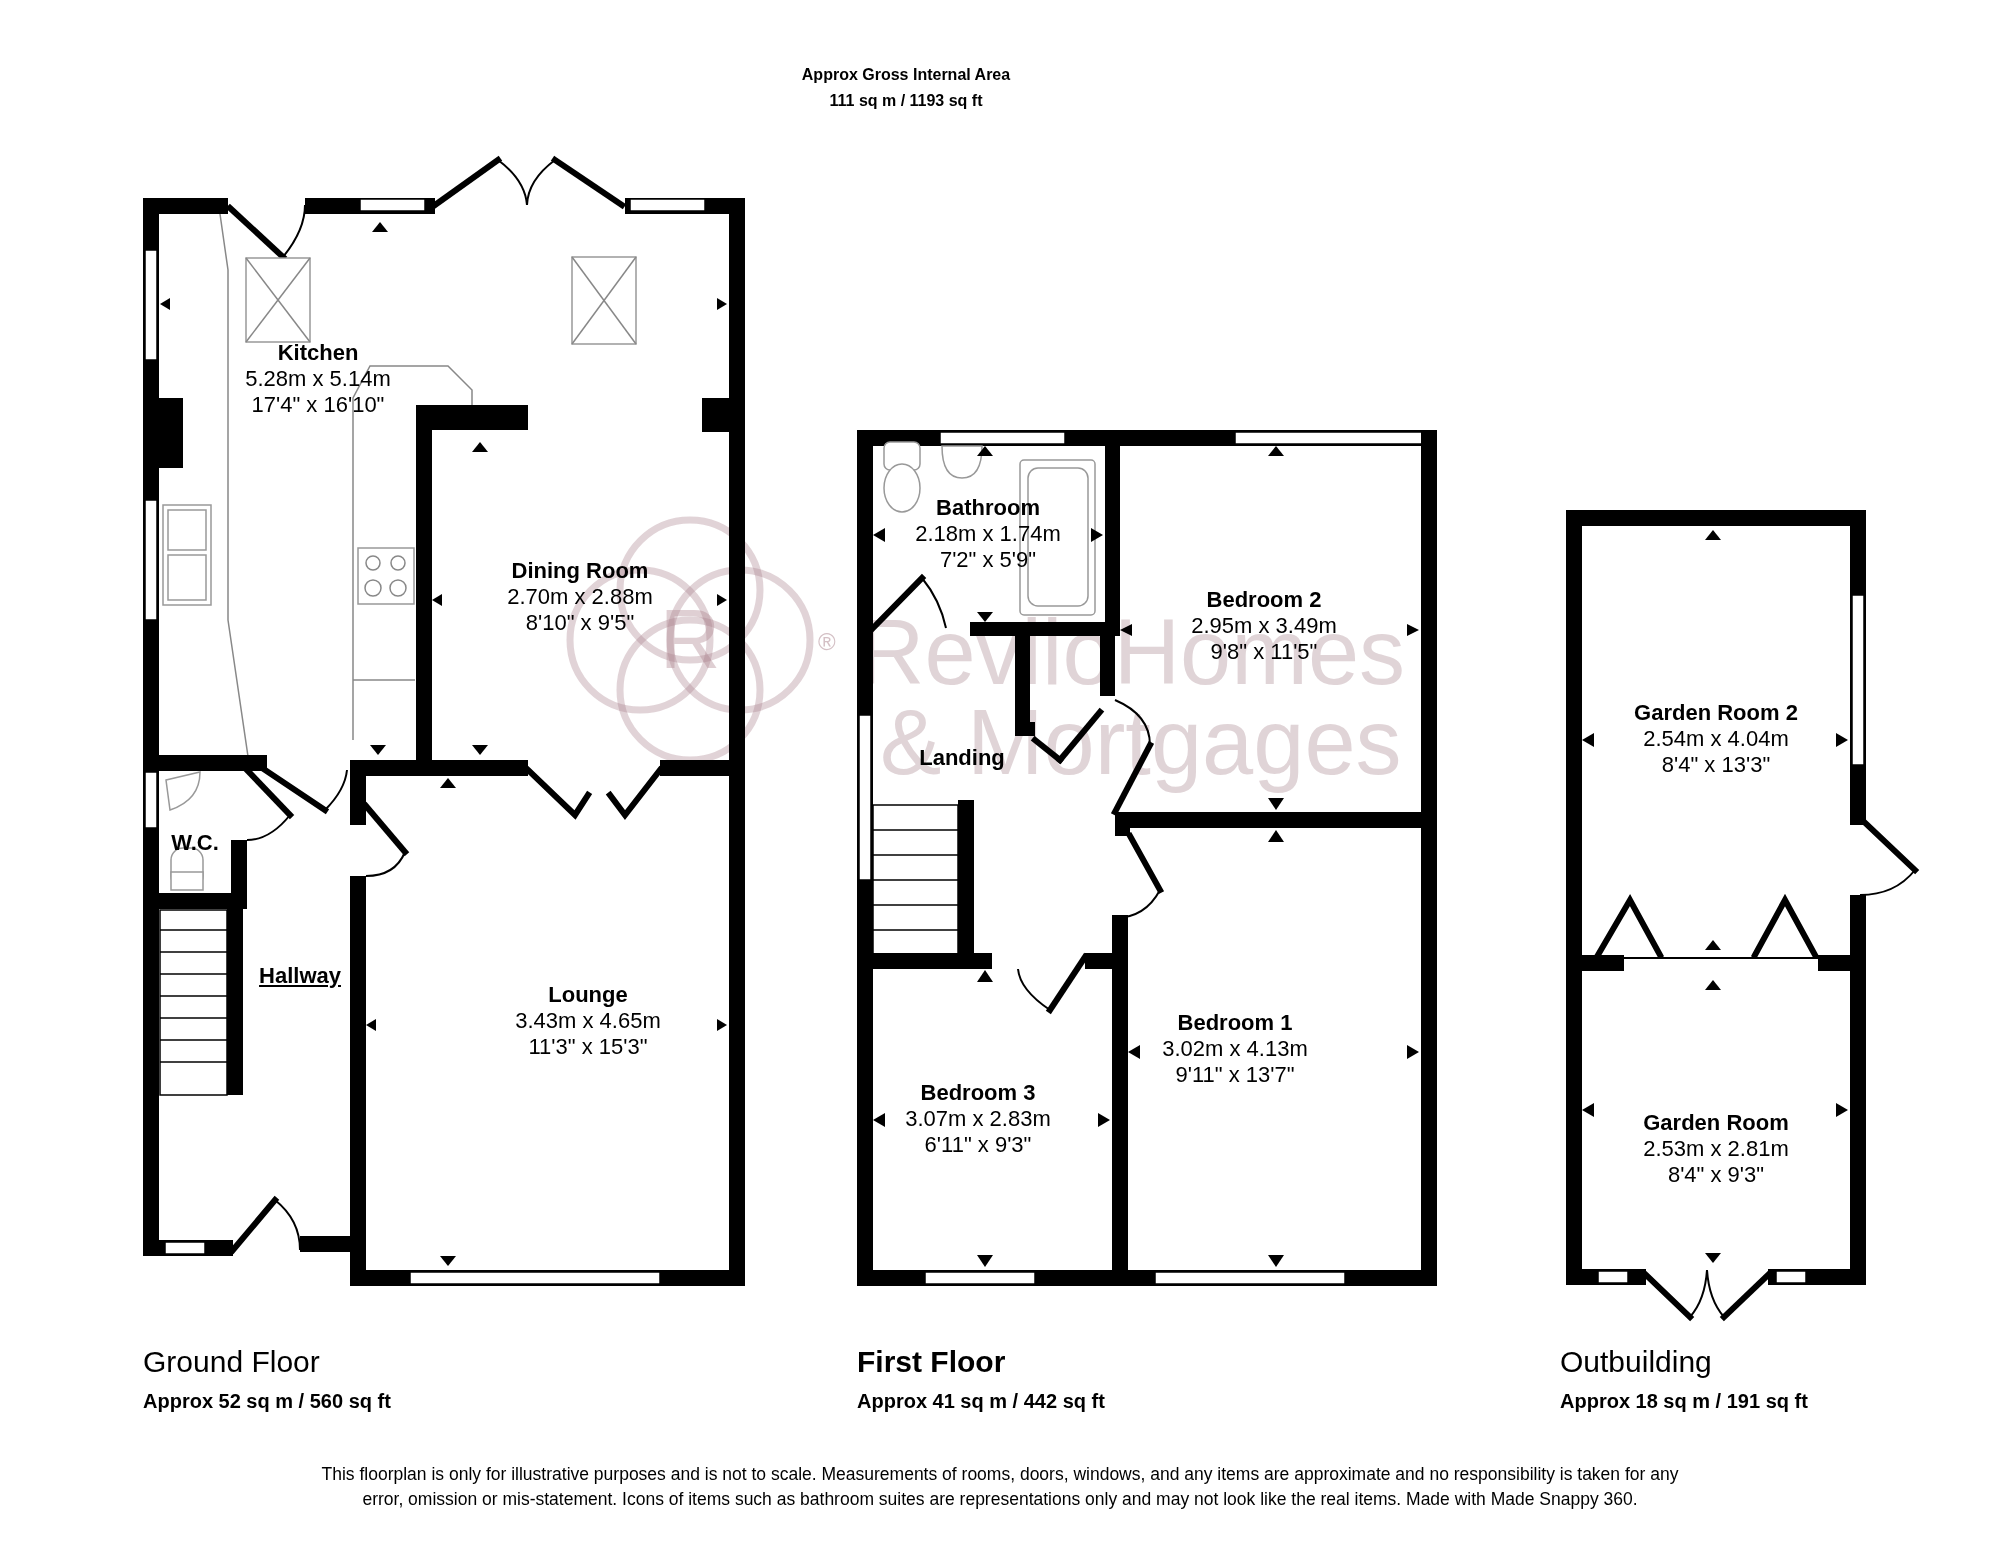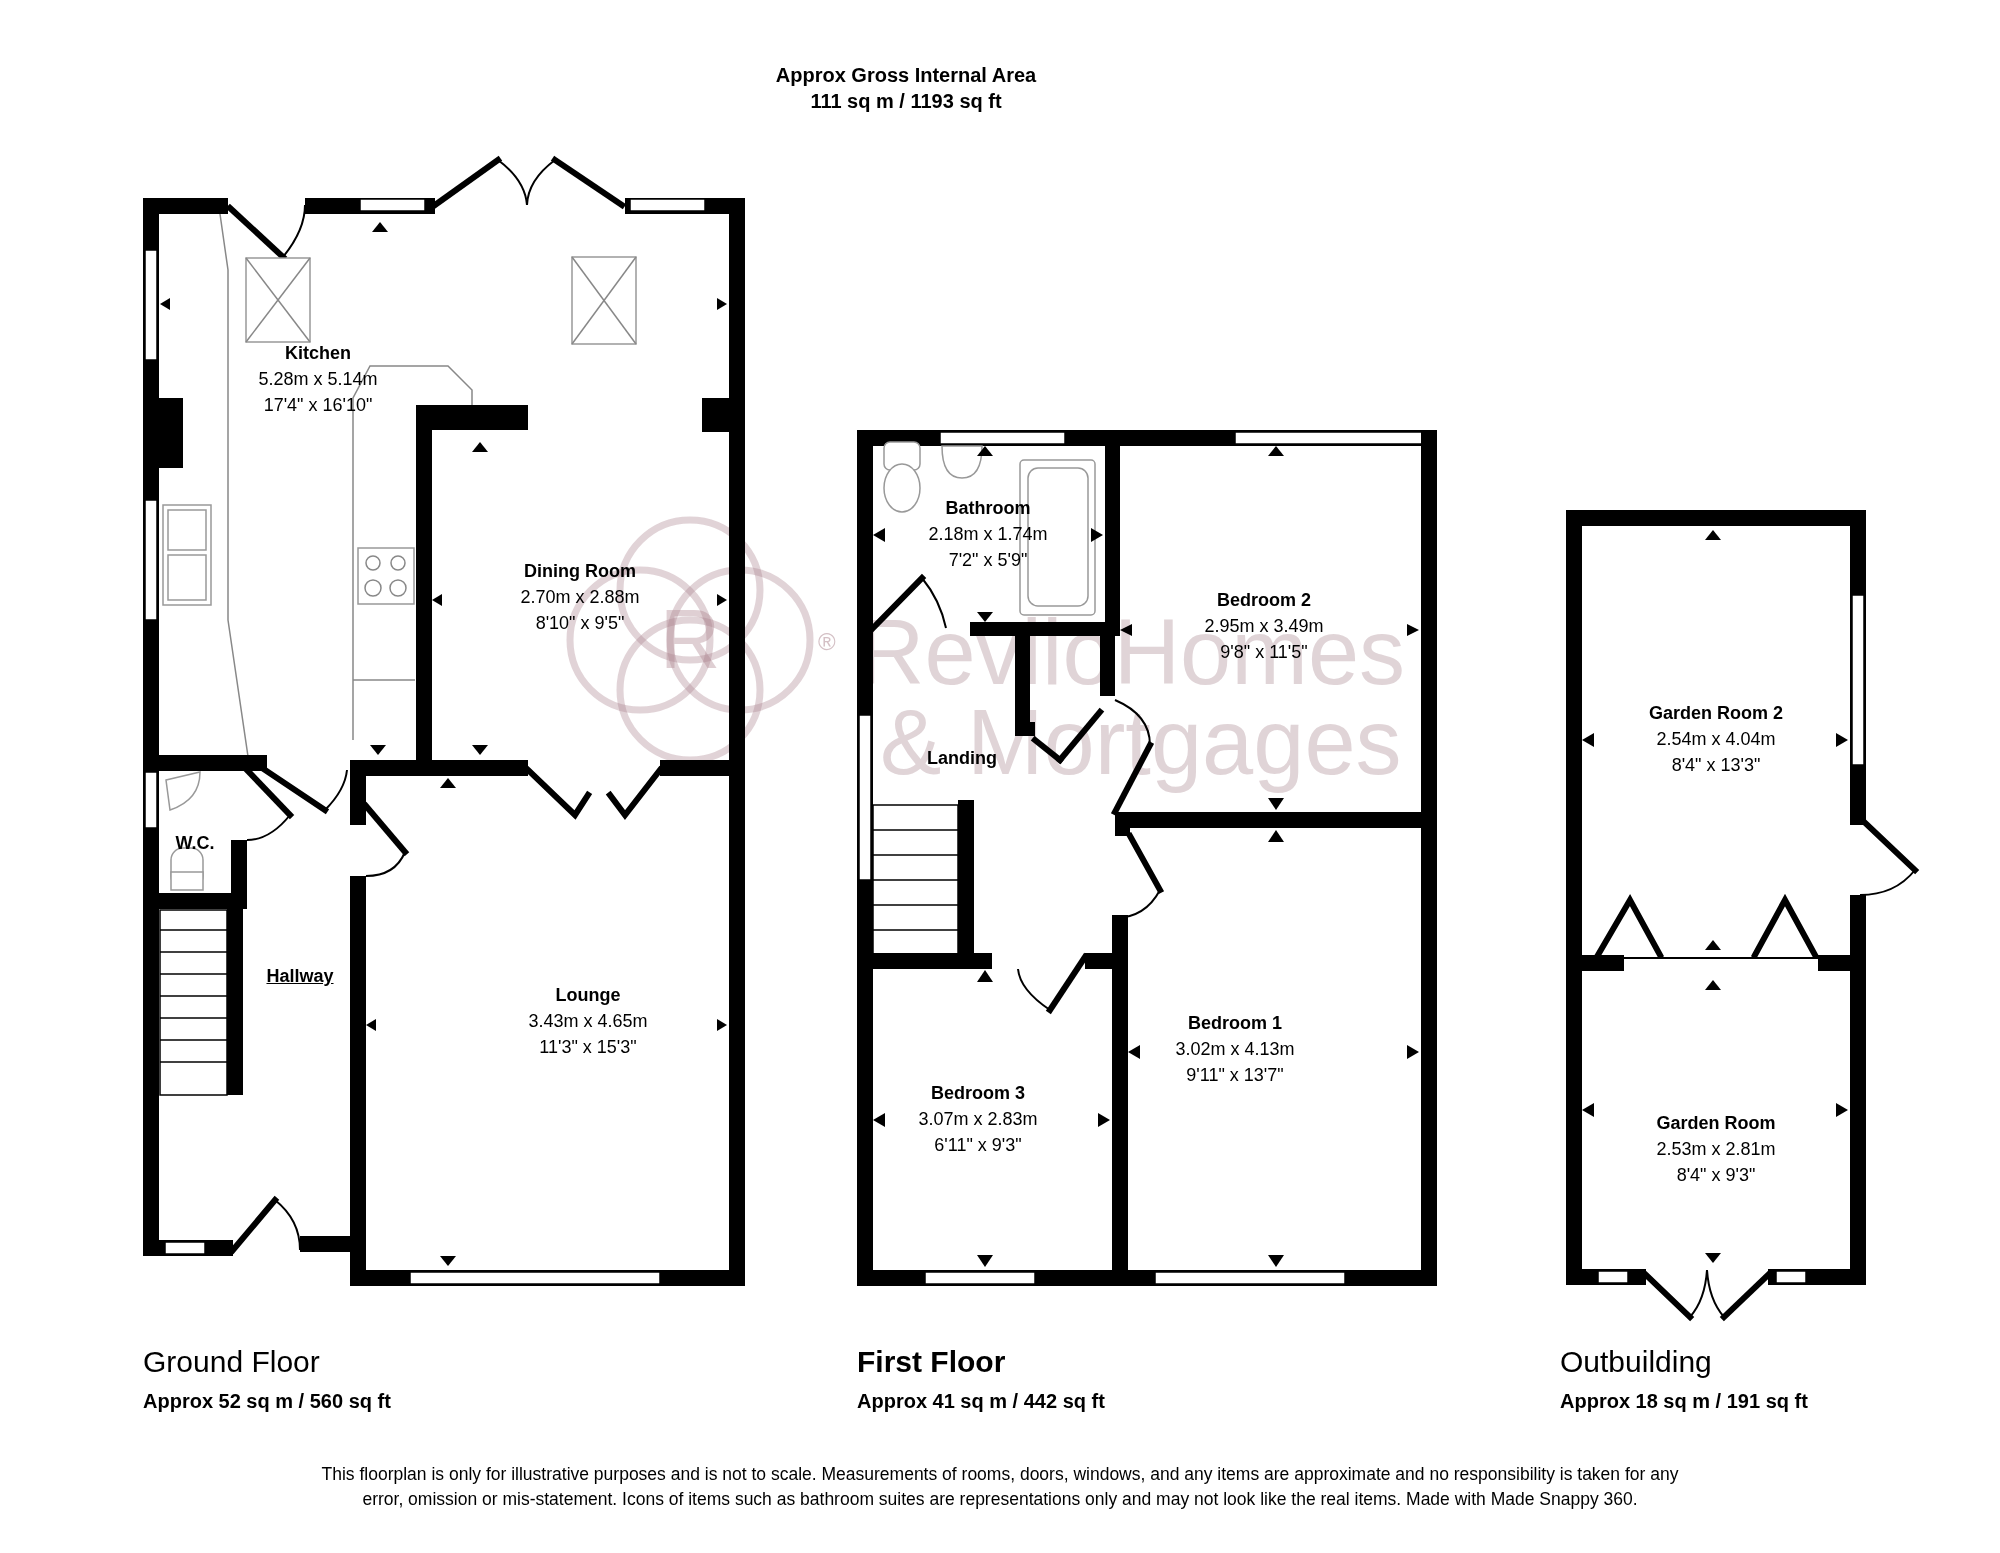--- a/index.html
+++ b/index.html
@@ -1,20 +1,20 @@
 <!DOCTYPE html>
 <html><head>
 <meta charset="utf-8">
 <style>
   html, body { margin:0; padding:0; background:#ffffff; }
   body { width:2000px; height:1553px; position:relative; overflow:hidden; font-family:"Liberation Sans", sans-serif; color:#000; }
   .abs { position:absolute; }
-  .hdr { left:0; width:1812px; top:62px; text-align:center; font-weight:bold; font-size:20px; line-height:26px; }
+  .hdr { left:0; width:1812px; top:62px; text-align:center; font-weight:bold; font-size:16px; line-height:26px; }
   svg.plan { position:absolute; left:0; top:0; }
-  .room-label { position:absolute; text-align:center; transform:translateX(-50%); white-space:nowrap; font-size:18px; line-height:26px; }
+  .room-label { position:absolute; text-align:center; transform:translateX(-50%); white-space:nowrap; font-size:22px; line-height:26px; }
   .room-label .nm { font-weight:bold; display:block; }
   .room-label .dm { display:block; }
   .floor-title { position:absolute; font-size:30px; }
   .floor-area { position:absolute; font-size:20px; font-weight:bold; }
   .disclaimer { position:absolute; left:300px; width:1400px; top:1462px; text-align:center; font-size:17.5px; line-height:25px; }
   .wm { position:absolute; color:rgba(160,120,130,0.32); font-size:92px; white-space:nowrap; }
 </style>
 </head>
 <body>
 

